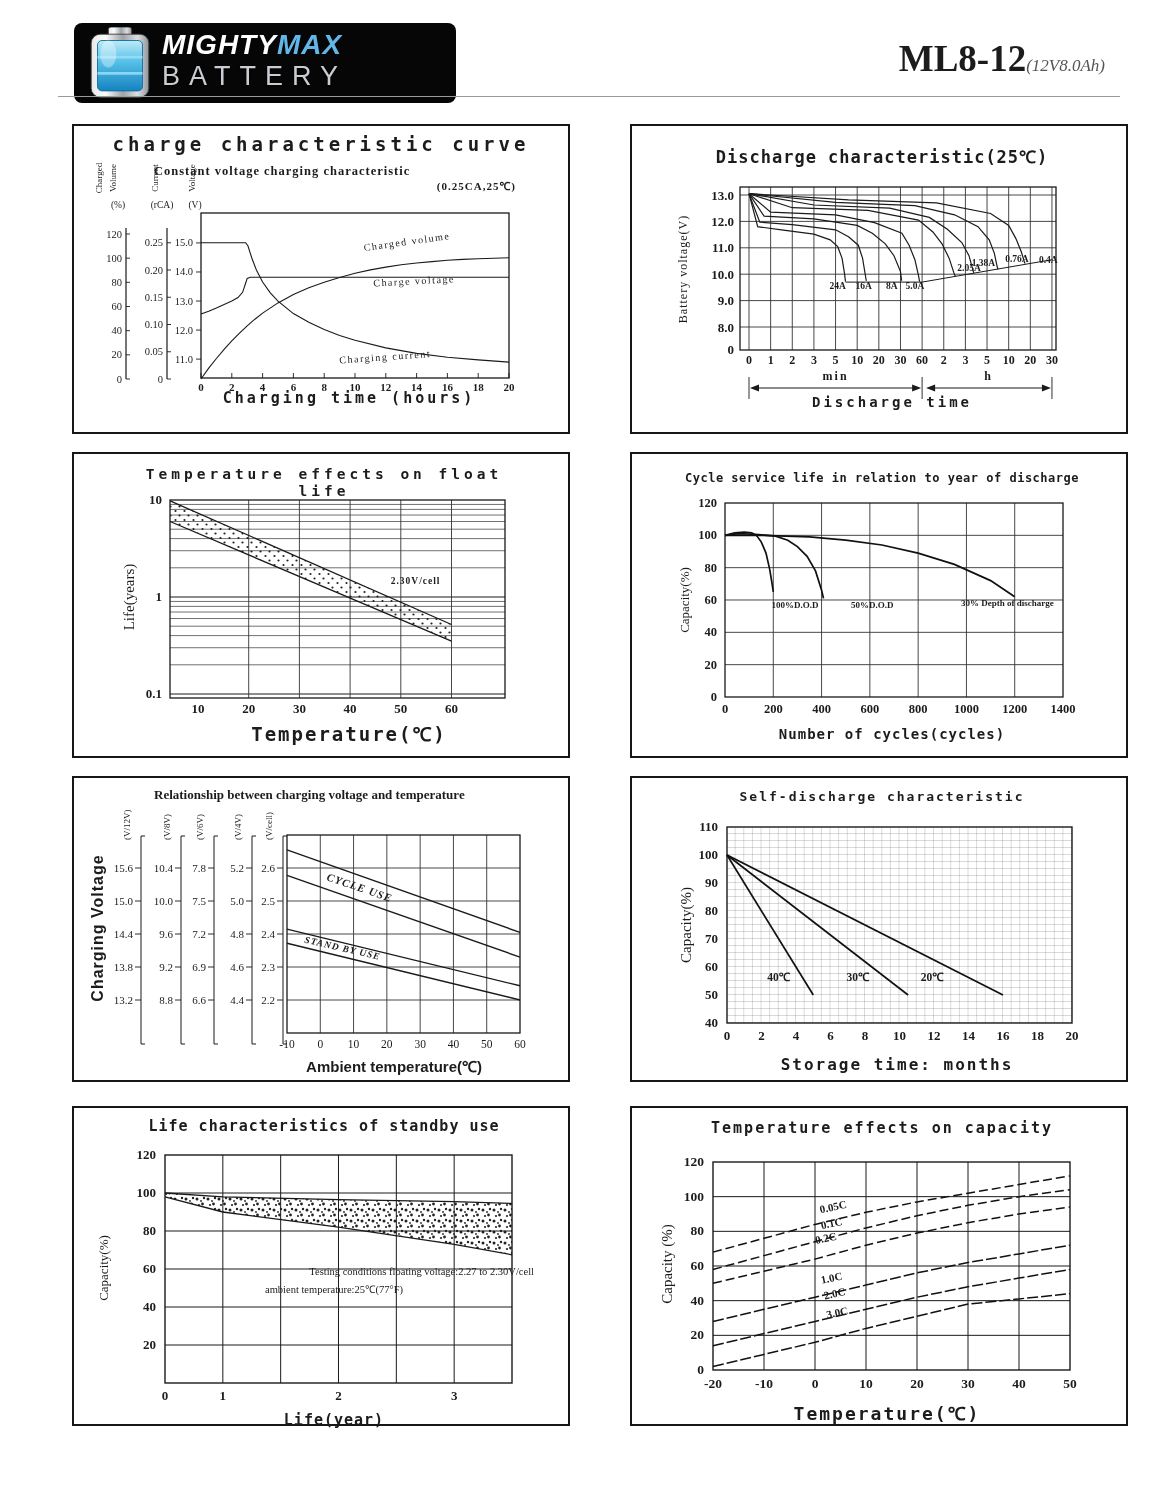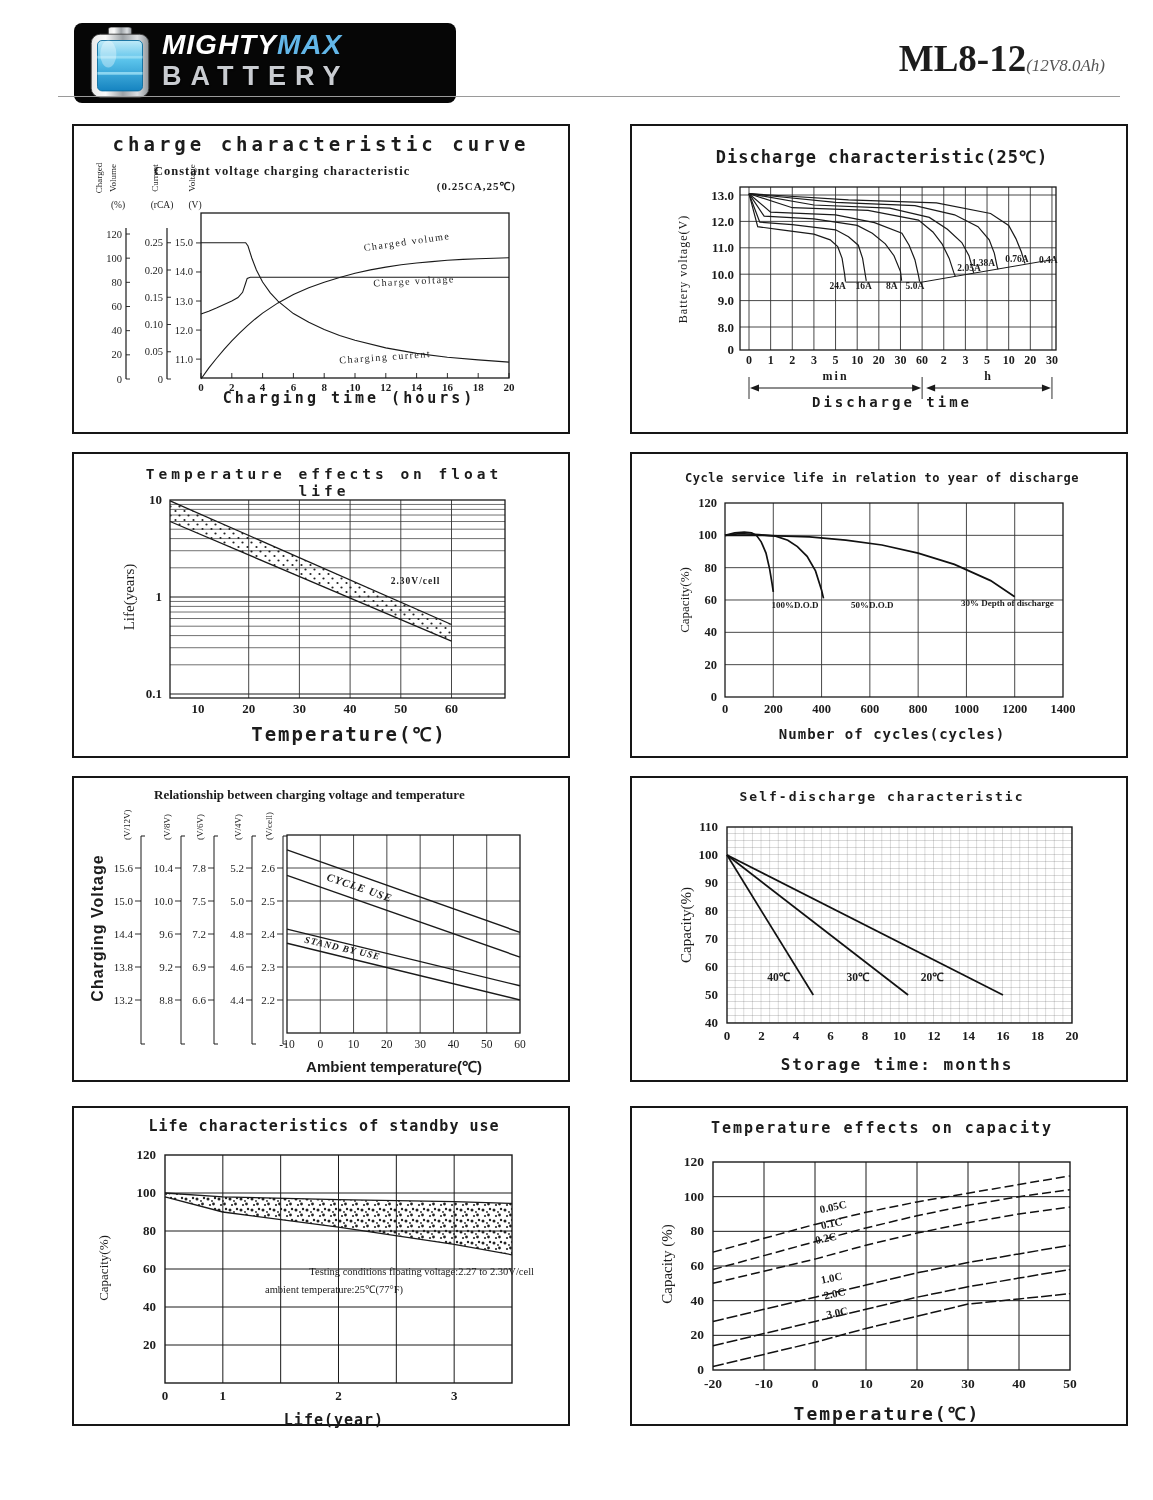--- a/index.html
+++ b/index.html
@@ -39,21 +39,21 @@
         </linearGradient>
       </defs>
       <rect x="22" y="0" width="26" height="12" rx="3" fill="url(#bsil)" stroke="#333"></rect>
       <rect x="3" y="8" width="64" height="70" rx="10" fill="url(#bsil)" stroke="#3c3c3c"></rect>
       <rect x="10" y="15" width="50" height="56" rx="5" fill="url(#bblu)" stroke="#0c6d9e"></rect>
       <rect x="10" y="32" width="50" height="3" fill="#9adef5" opacity="0.85"></rect>
       <rect x="10" y="50" width="50" height="3" fill="#9adef5" opacity="0.85"></rect>
       <ellipse cx="22" cy="30" rx="9" ry="15" fill="#ffffff" opacity="0.35"></ellipse>
     </svg>
     <div class="t sans" style="left:88px;top:6px;font-size:28px;font-weight:bold;font-style:italic;letter-spacing:1px"><span style="color:#ffffff">MIGHTY</span><span style="color:#62b6e8">MAX</span></div>
-    <div class="t sans" style="left:88px;top:38px;font-size:27px;font-weight:bold;color:#c9ccd1;letter-spacing:9px;text-shadow:0 1px 2px #000">BATTERY</div>
+    <div class="t sans" style="left:88px;top:38px;font-size:27px;font-weight:normal;color:#c9ccd1;letter-spacing:9px;text-shadow:0 1px 2px #000">BATTERY</div>
   </div>
   <div class="t" style="left:790px;top:38px;width:315px;text-align:right">
     <span class="serif b" style="font-size:37px">ML8-12</span><span class="serif" style="font-size:17px;font-style:italic;color:#555">(12V8.0Ah)</span>
   </div>
   <div id="hr"></div>
 
   <div class="box" style="left:72px;top:124px;width:494px;height:306px">
     <svg id="s1" width="494" height="306">
         <rect x="127" y="87" width="308" height="165" fill="none" stroke="#1a1a1a" stroke-width="1.3"></rect>
         <line stroke="#1a1a1a" x1="127" y1="252" x2="127" y2="247" stroke-width="0.9"></line>

